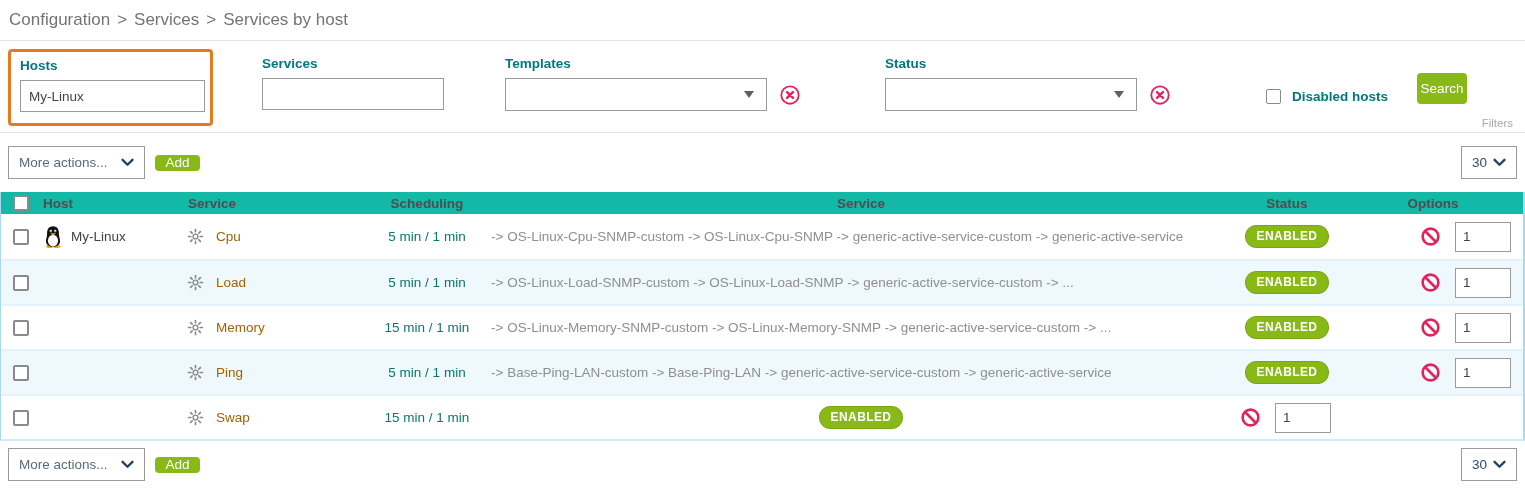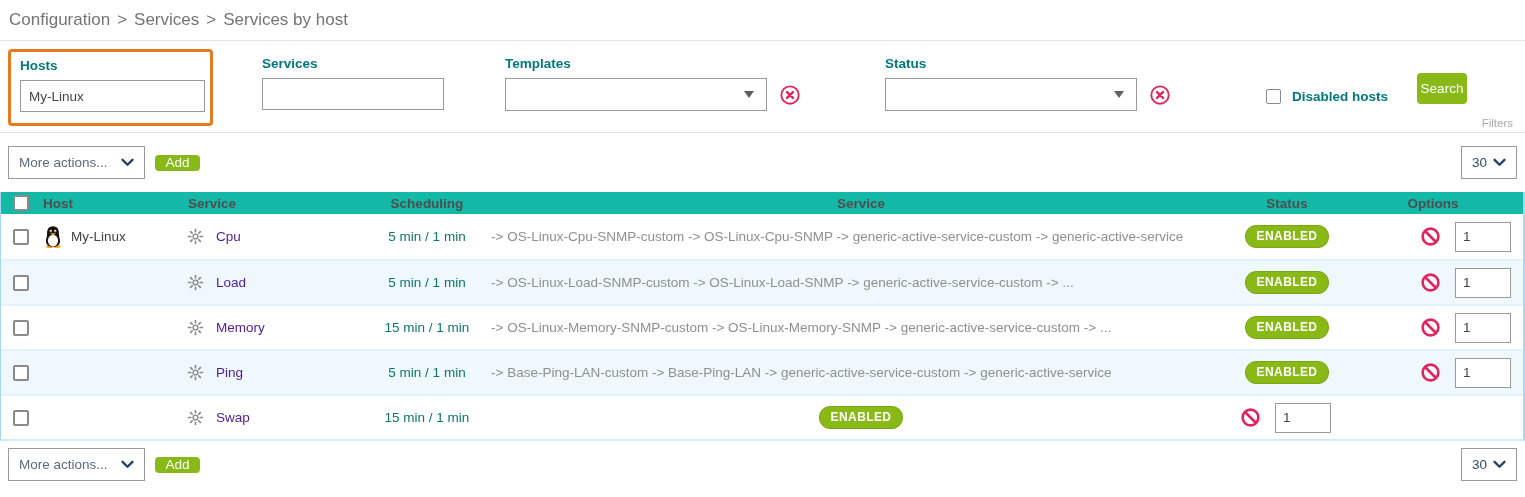--- a/index.html
+++ b/index.html
@@ -54,21 +54,21 @@
 
   
   .tbl { border-left: 1px solid #a9d9f0; border-right: 2px solid #a9d9f0; border-bottom: 2px solid #cfeaf8; }
   .thead, .trow { display: grid; grid-template-columns: 40px 146px 176px 128px 1fr 112px 180px; align-items: center; }
   .thead { height: 22px; background: #14b8a6; font-weight: bold; color: #4e4e4e; font-size: 13.5px; }
   .trow { height: 45px; background: #fff; border-top: 2px solid #e3f3fb; font-size: 13.5px; }
   .trow:first-child { border-top: none; }
   .trow.alt { background: #eef8fd; }
   .c-check { display: flex; justify-content: center; }
   .c-host { display: flex; align-items: center; gap: 8px; padding-left: 2px; color: #434343; }
-  .c-service { display: flex; align-items: center; gap: 12px; color: #4c1d95; }
+  .c-service { display: flex; align-items: center; gap: 12px; color: #a16207; }
   .c-sched { text-align: center; color: #0f766e; }
   .c-tpl { color: #8f8f8f; padding-right: 6px; overflow: hidden; white-space: nowrap; text-overflow: ellipsis; }
   .c-status { display: flex; justify-content: center; }
   .c-opt { display: flex; align-items: center; justify-content: flex-end; gap: 14px; padding-right: 12px; }
   .th-center { text-align: center; }
   .th-host { padding-left: 2px; }
   .th-service { padding-left: 1px; }
   .badge { background: #88b917; border: 1px solid #79a511; color: #fff; font-weight: bold;
     font-size: 12px; letter-spacing: .4px; padding: 3px 11px 4px; border-radius: 11px; }
   .opt-input { width: 56px; height: 30px; border: 1px solid #9a9a9a; font-size: 13.5px; color: #444;

